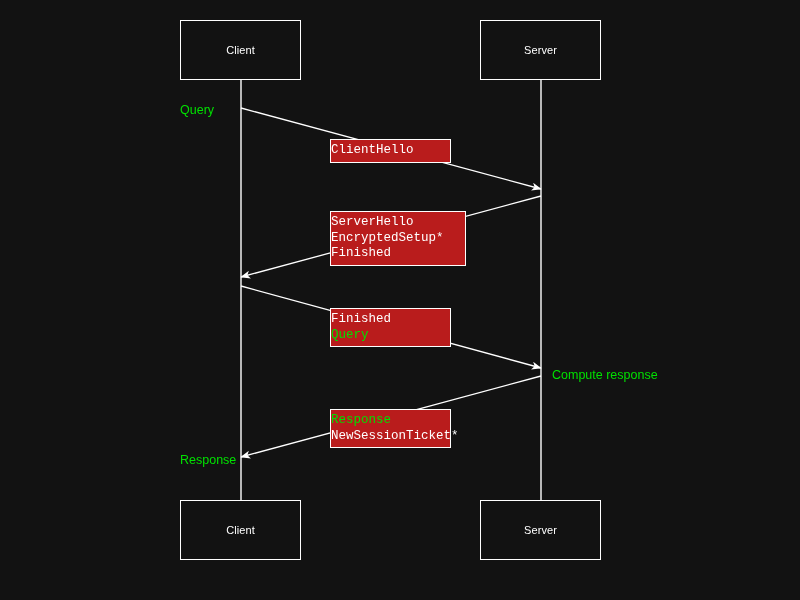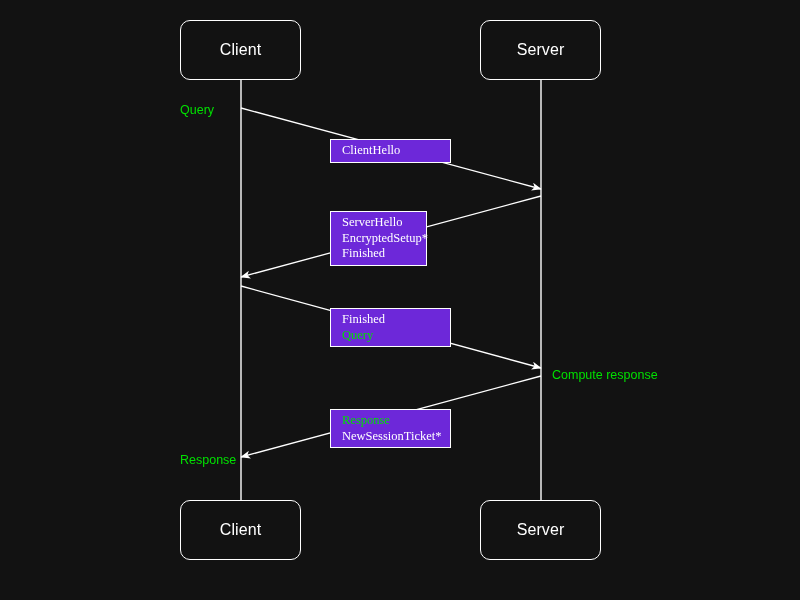--- a/index.html
+++ b/index.html
@@ -24,40 +24,40 @@
     position: absolute;
     left: 0;
     top: 0;
     width: 800px;
     height: 600px;
   }
   .actor-box {
     position: absolute;
     box-sizing: border-box;
     border: 1.4px solid #ffffff;
-    border-radius: 10px;
+    border-radius: 0;
     background: #121212;
     display: flex;
     align-items: center;
     justify-content: center;
     color: #ffffff;
-    font-size: 16px;
+    font-size: 11px;
     font-family: "Liberation Sans", sans-serif;
     letter-spacing: 0.1px;
   }
   .msg-box {
     position: absolute;
     box-sizing: border-box;
     border: 1.4px solid #ffffff;
-    background: #6d28d9;
+    background: #b91c1c;
     color: #ffffff;
     font-size: 12.5px;
     line-height: 15.5px;
-    font-family: Liberation Serif, serif;
-    padding: 3px 4px 3px 11px;
+    font-family: Liberation Mono, monospace;
+    padding: 3px 4px 3px 0;
     white-space: nowrap;
   }
   .msg-line { display: block; }
   .msg-line.green { color: #00e000; }
   .note {
     position: absolute;
     color: #00e000;
     font-size: 12.5px;
     font-family: "Liberation Sans", sans-serif;
     white-space: nowrap;
@@ -106,21 +106,21 @@
   <div class="note" style="left:180px; top:103px;">Query</div>
 
   <div class="note" style="left:552px; top:368px;">Compute response</div>
 
   <div class="note" style="left:180px; top:453px;">Response</div>
 
   <div class="msg-box" style="left:330px; top:139px; width:121px;">
     <span class="msg-line">ClientHello</span>
   </div>
 
-  <div class="msg-box" style="left:330px; top:211px; width:97px;">
+  <div class="msg-box" style="left:330px; top:211px; width:136px;">
     <span class="msg-line">ServerHello</span>
     <span class="msg-line">EncryptedSetup*</span>
     <span class="msg-line">Finished</span>
   </div>
 
   <div class="msg-box" style="left:330px; top:308px; width:121px;">
     <span class="msg-line">Finished</span>
     <span class="msg-line green">Query</span>
   </div>
 

